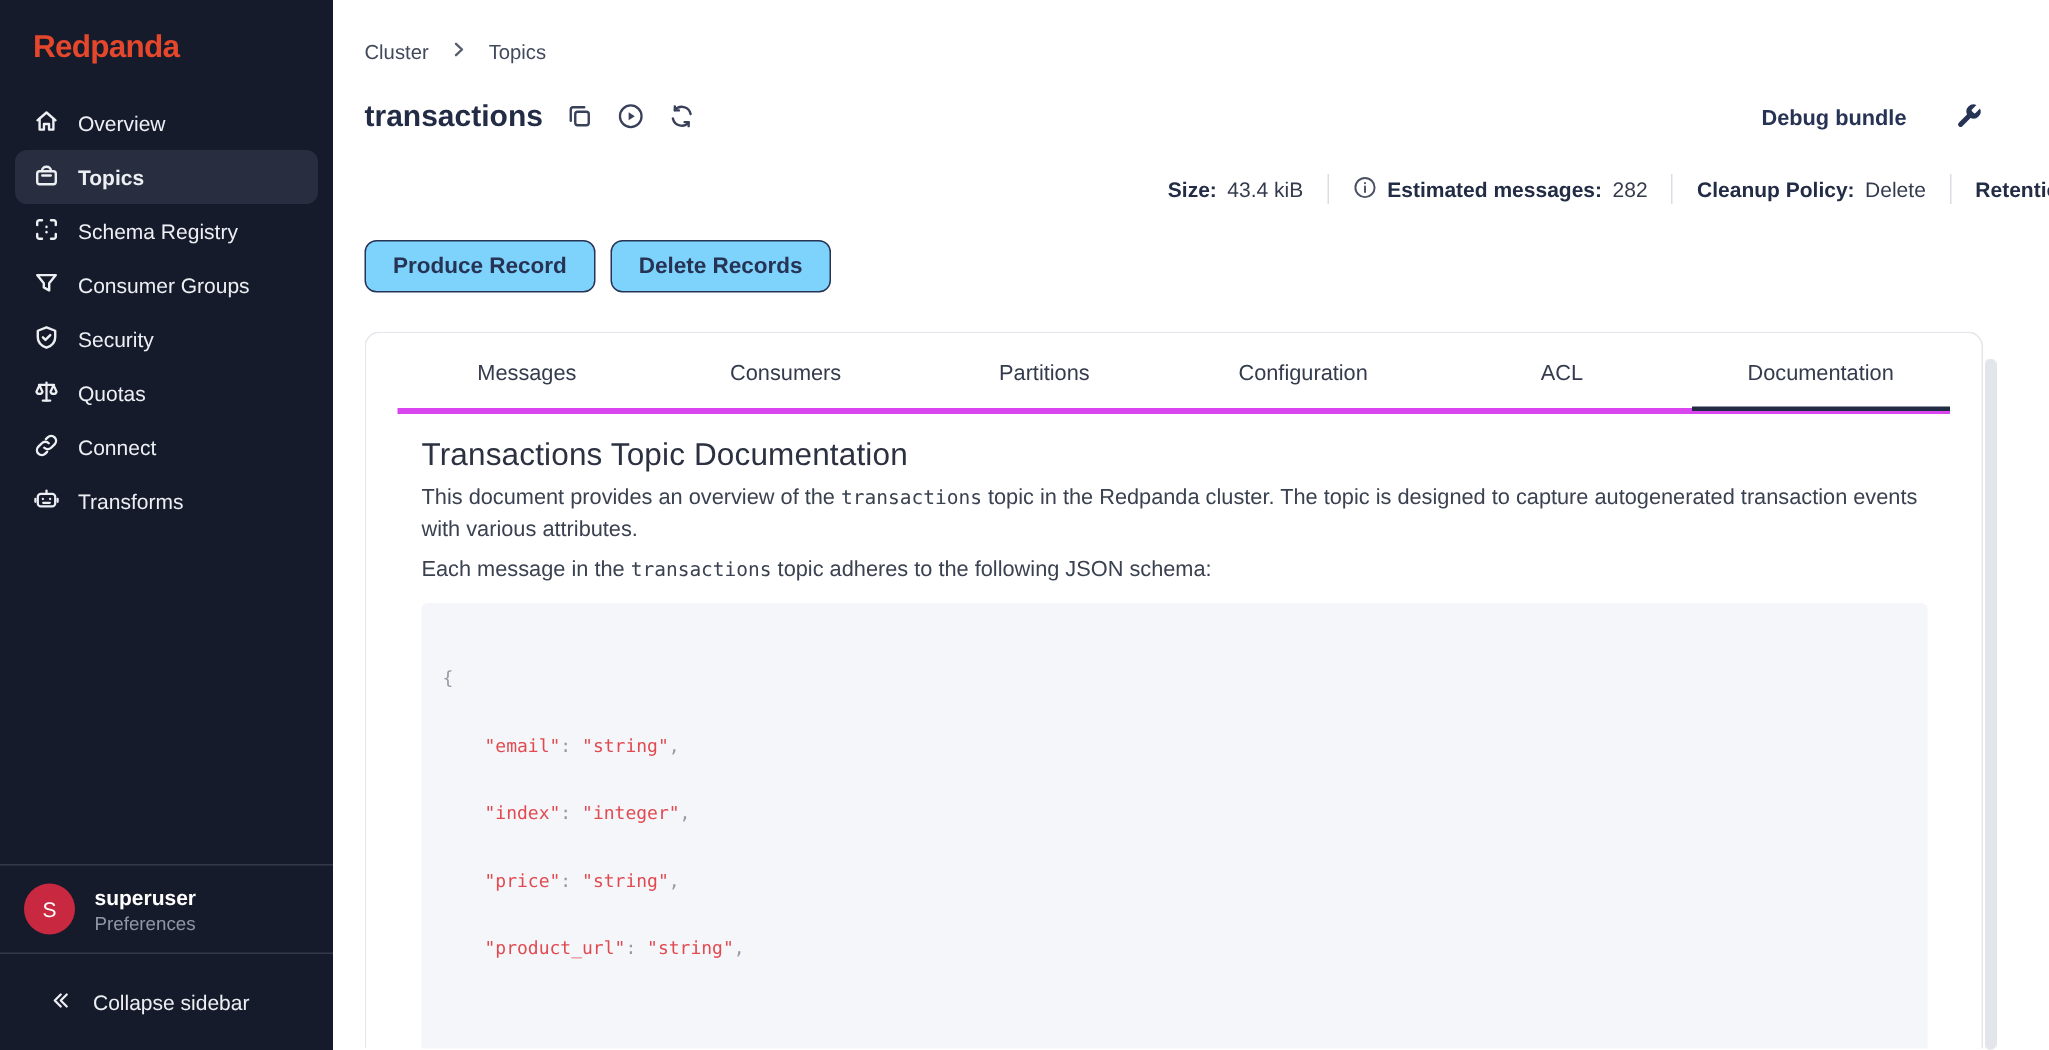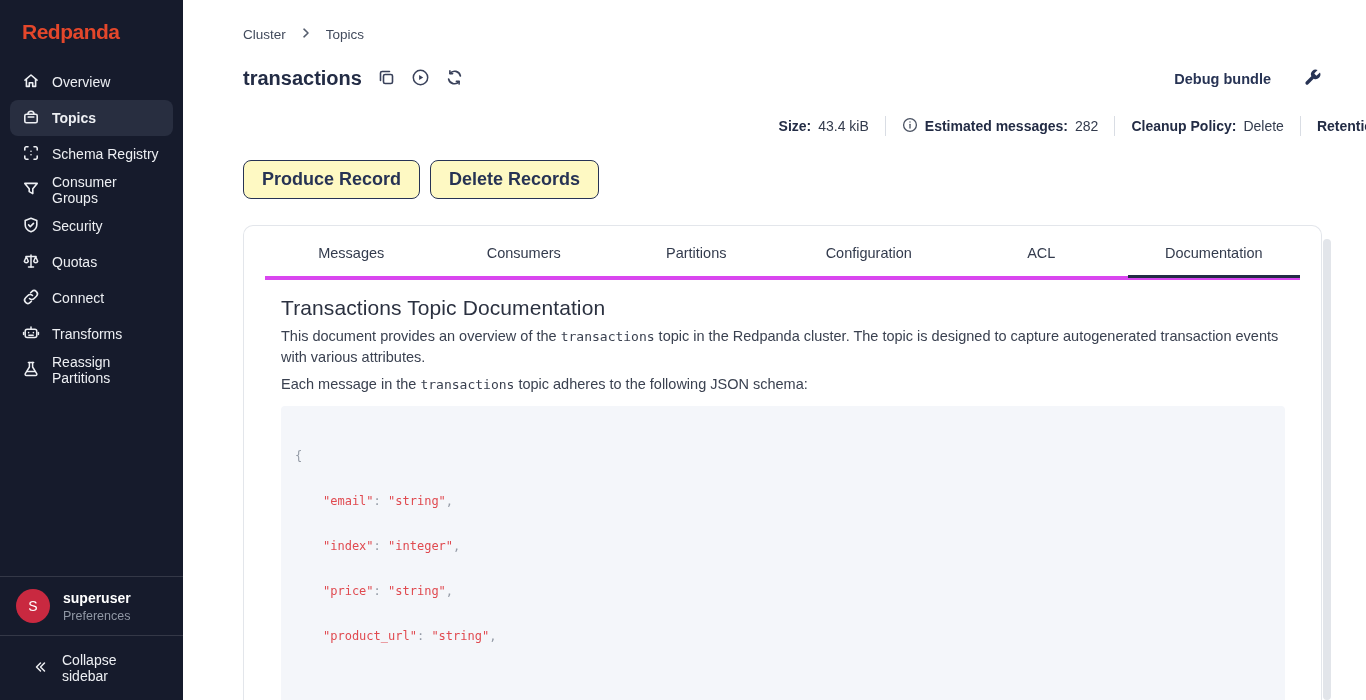--- a/index.html
+++ b/index.html
@@ -1,20 +1,20 @@
 <!DOCTYPE html>
 <html><head>
 <meta charset="utf-8">
 <style>
   * { margin: 0; padding: 0; box-sizing: border-box; }
   html, body { width: 1366px; height: 700px; overflow: hidden; background: #fff;
     font-family: "Liberation Sans", sans-serif; }
 
   
-  .sidebar { position: fixed; left: 0; top: 0; width: 183px; height: 700px;
+  .sidebar { position: fixed; left: 0; top: 0; width: 222px; height: 700px;
     background: #161B2C; display: flex; flex-direction: column; color: #F2F4F7; }
   .logo { padding: 20px 22px 16px 22px; font-size: 21px; font-weight: 700;
     color: #E4472B; letter-spacing: -0.5px; }
   .nav { padding: 4px 10px 0 10px; }
   .nav-item { display: flex; align-items: center; gap: 12px; height: 36px;
     padding: 0 12px; border-radius: 8px; font-size: 14px; color: #EDEFF3;
     cursor: pointer; }
   .nav-item.active { background: #282E40; font-weight: 700; }
   .nav-item svg { flex: 0 0 auto; }
   .spacer { flex: 1; }
@@ -41,22 +41,22 @@
   .title-right { margin-left: auto; display: flex; align-items: center; gap: 32px; }
   .debug-link { font-size: 14.5px; font-weight: 700; color: #273354; cursor: pointer; }
 
   .stats-row { margin-top: 26px; display: flex; align-items: center; font-size: 14px;
     color: #333B4D; justify-content: flex-end; }
   .stat { display: flex; align-items: center; gap: 7px; }
   .stat b { color: #232C45; font-weight: 700; }
   .stat-sep { width: 1px; height: 20px; background: #D9DDE4; margin: 0 16px; }
 
   .actions-row { margin-top: 24px; display: flex; gap: 10px; }
-  .btn-outline { background: #fef9c3; border: 1px solid #273354; color: #273354;
-    font-family: "Liberation Sans", sans-serif; font-size: 18px; font-weight: 700;
+  .btn-outline { background: #7dd3fc; border: 1px solid #273354; color: #273354;
+    font-family: "Liberation Sans", sans-serif; font-size: 15px; font-weight: 700;
     border-radius: 8px; padding: 8px 18px; cursor: pointer; }
 
   
   .card { margin-top: 26px; width: 1079px; height: 478px;
     border: 1px solid #E3E6EB; border-bottom: none; border-radius: 10px 10px 0 0;
     background: #fff; padding: 0 21px; overflow: hidden; }
   .tabs { display: flex; border-bottom: 4px solid #d946ef; }
   .tab { flex: 1; text-align: center; padding: 19px 0 14px 0; font-size: 14.5px;
     color: #333B4D; cursor: pointer; margin-bottom: -2px; }
   .tab.active { border-bottom: 3px solid #232C45; }
@@ -145,28 +145,20 @@
       <span><svg width="18" height="18" viewBox="0 0 18 18" fill="none" stroke="currentColor" stroke-width="1.5" stroke-linecap="round" stroke-linejoin="round">
             <rect x="3.2" y="5.2" width="11.6" height="8.4" rx="2"></rect>
             <path d="M9 3 V5.2"></path>
             <path d="M1.6 8.5 V10.5"></path>
             <path d="M16.4 8.5 V10.5"></path>
             <path d="M6.6 8.6 V8.7"></path>
             <path d="M11.4 8.6 V8.7"></path>
             <path d="M6.8 11.2 H11.2"></path>
           </svg></span>
       <span>Transforms</span>
-    </div>
-    <div class="nav-item">
-      <span><svg width="18" height="18" viewBox="0 0 18 18" fill="none" stroke="currentColor" stroke-width="1.5" stroke-linecap="round" stroke-linejoin="round">
-            <path d="M6.4 2.4 H11.6"></path>
-            <path d="M7.4 2.6 V7 L3.3 13.7 A1.25 1.25 0 0 0 4.4 15.6 H13.6 A1.25 1.25 0 0 0 14.7 13.7 L10.6 7 V2.6"></path>
-            <path d="M5.2 11.5 H12.8"></path>
-          </svg></span>
-      <span>Reassign Partitions</span>
     </div>
   </nav>
 
   <div class="spacer"></div>
 
   <div class="user-block">
     <div class="avatar">S</div>
     <div>
       <div class="user-name">superuser</div>
       <div class="user-sub">Preferences</div>

